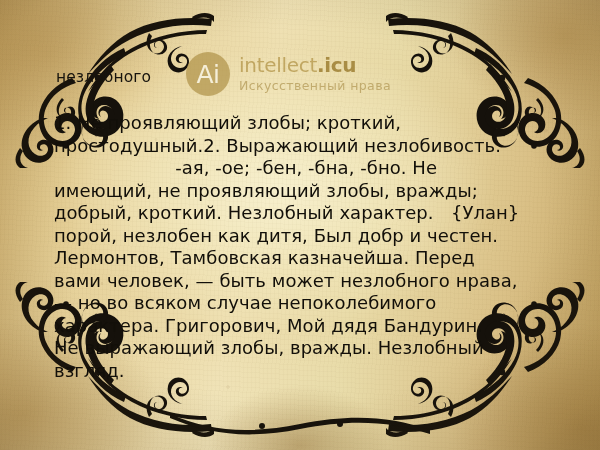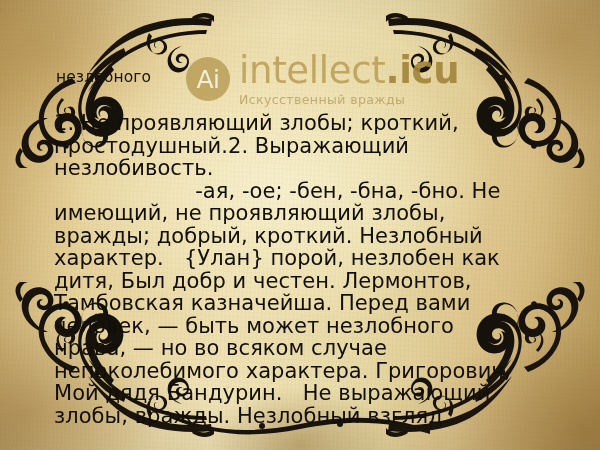--- a/index.html
+++ b/index.html
@@ -86,21 +86,21 @@
   #wm-badge span {
     font-size: 25px;
     font-weight: 400;
     color: rgba(252,248,232,0.88);
     letter-spacing: -0.5px;
     line-height: 1;
     font-family: "DejaVu Sans", "Liberation Sans", sans-serif;
   }
   #wm-text { display: flex; flex-direction: column; line-height: 1; }
   #wm-title {
-    font-size: 37px;
+    font-size: 20px;
     color: rgba(181,152,77,0.80);
     letter-spacing: -0.3px;
   }
   #wm-title b { color: rgba(163,133,60,0.92); font-weight: 700; }
   #wm-sub {
     margin-top: 5px;
     font-size: 12.5px;
     color: rgba(183,157,92,0.80);
     letter-spacing: 0.4px;
   }
@@ -110,21 +110,21 @@
     left: 56px; top: 68px;
     font-size: 15.5px;
     color: #16130d;
     letter-spacing: 0.1px;
   }
   #entry {
     position: absolute;
     left: 54px;
     top: 112px;
     width: 470px;
-    font-size: 21px;
+    font-size: 18px;
     line-height: 22.5px;
     color: #120f09;
     white-space: pre-wrap;
     letter-spacing: 0.05px;
   }
 </style>
 </head>
 <body>
 
 <div id="card">
@@ -226,21 +226,21 @@
   </div>
 
   <div id="vignette"></div>
 
   <div id="watermark">
     <div id="wm-badge">
       <span>Ai</span>
     </div>
     <div id="wm-text">
       <div id="wm-title"><span>intellect</span><b>.icu</b></div>
-      <div id="wm-sub">Искусственный  вражды</div>
+      <div id="wm-sub">Искусственный  нрава</div>
     </div>
   </div>
 
   <div id="headword">незлобного</div>
   <div id="entry">1. Не проявляющий злобы; кроткий, простодушный.2. Выражающий незлобивость.
                      -ая, -ое; -бен, -бна, -бно. Не имеющий, не проявляющий злобы, вражды; добрый, кроткий. Незлобный характер.   {Улан} порой, незлобен как дитя, Был добр и честен. Лермонтов, Тамбовская казначейша. Перед вами человек, — быть может незлобного нрава, — но во всяком случае непоколебимого характера. Григорович, Мой дядя Бандурин.   Не выражающий злобы, вражды. Незлобный взгляд.</div>
 
 </div>
 
 </body></html>

